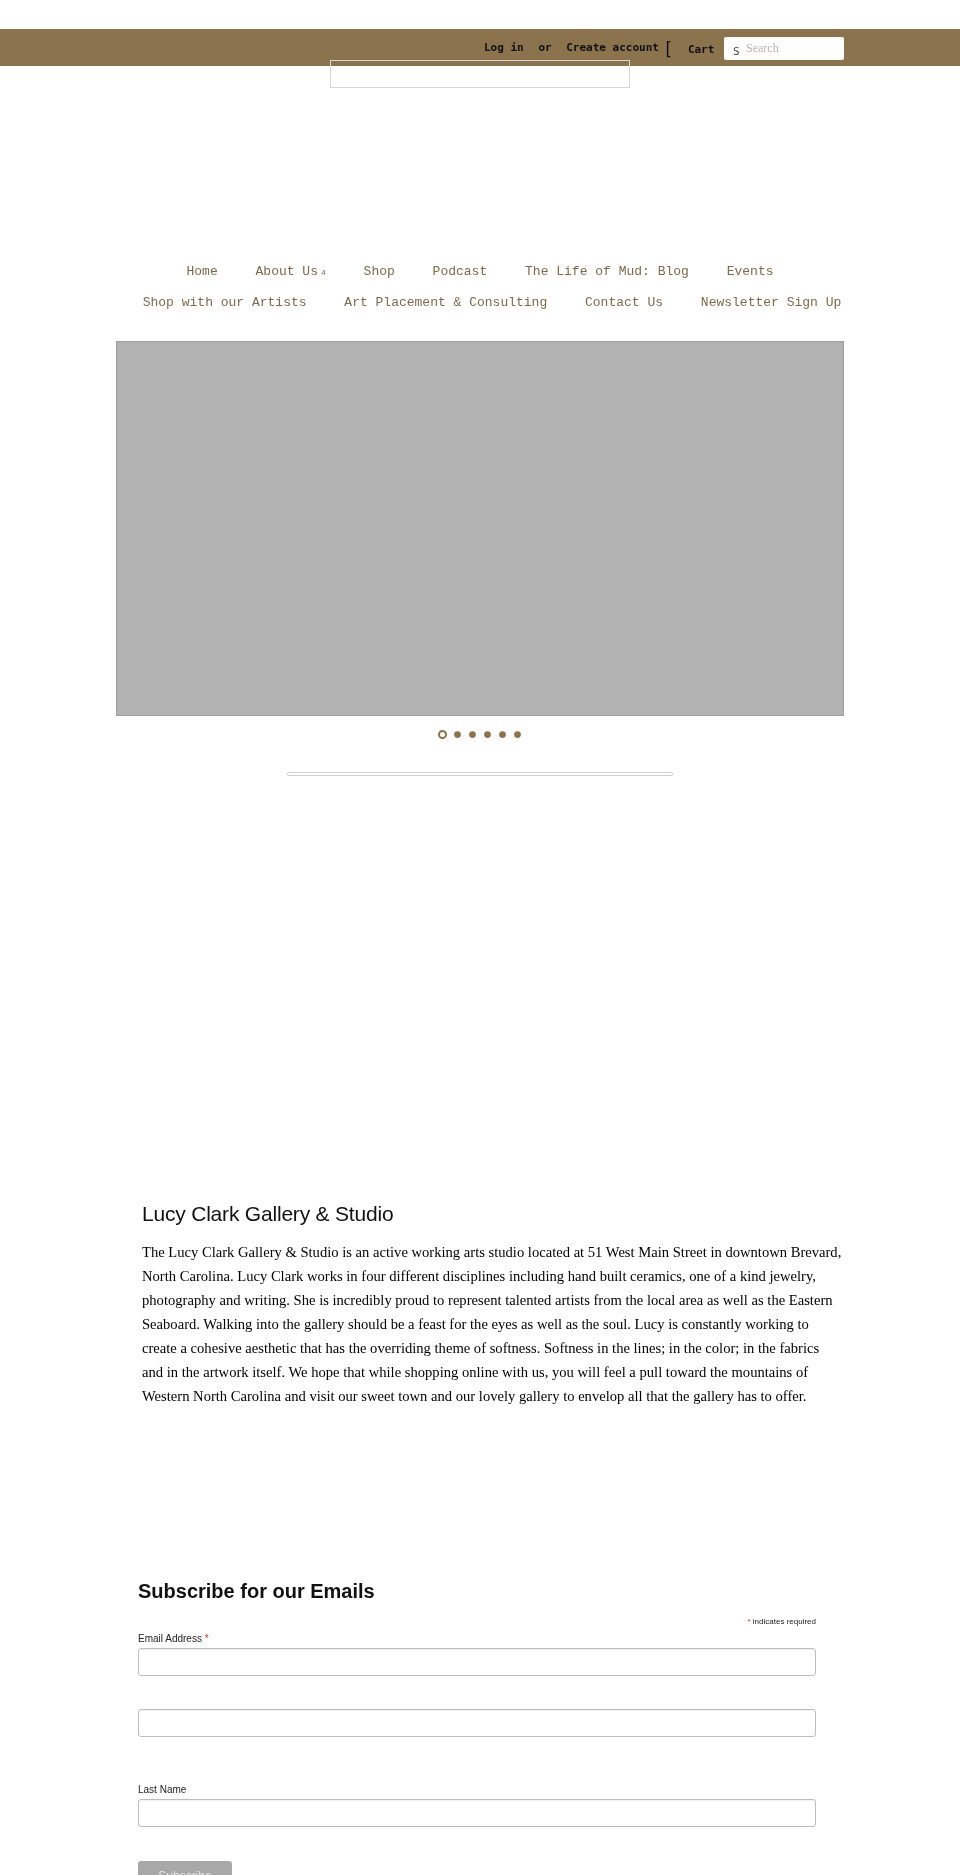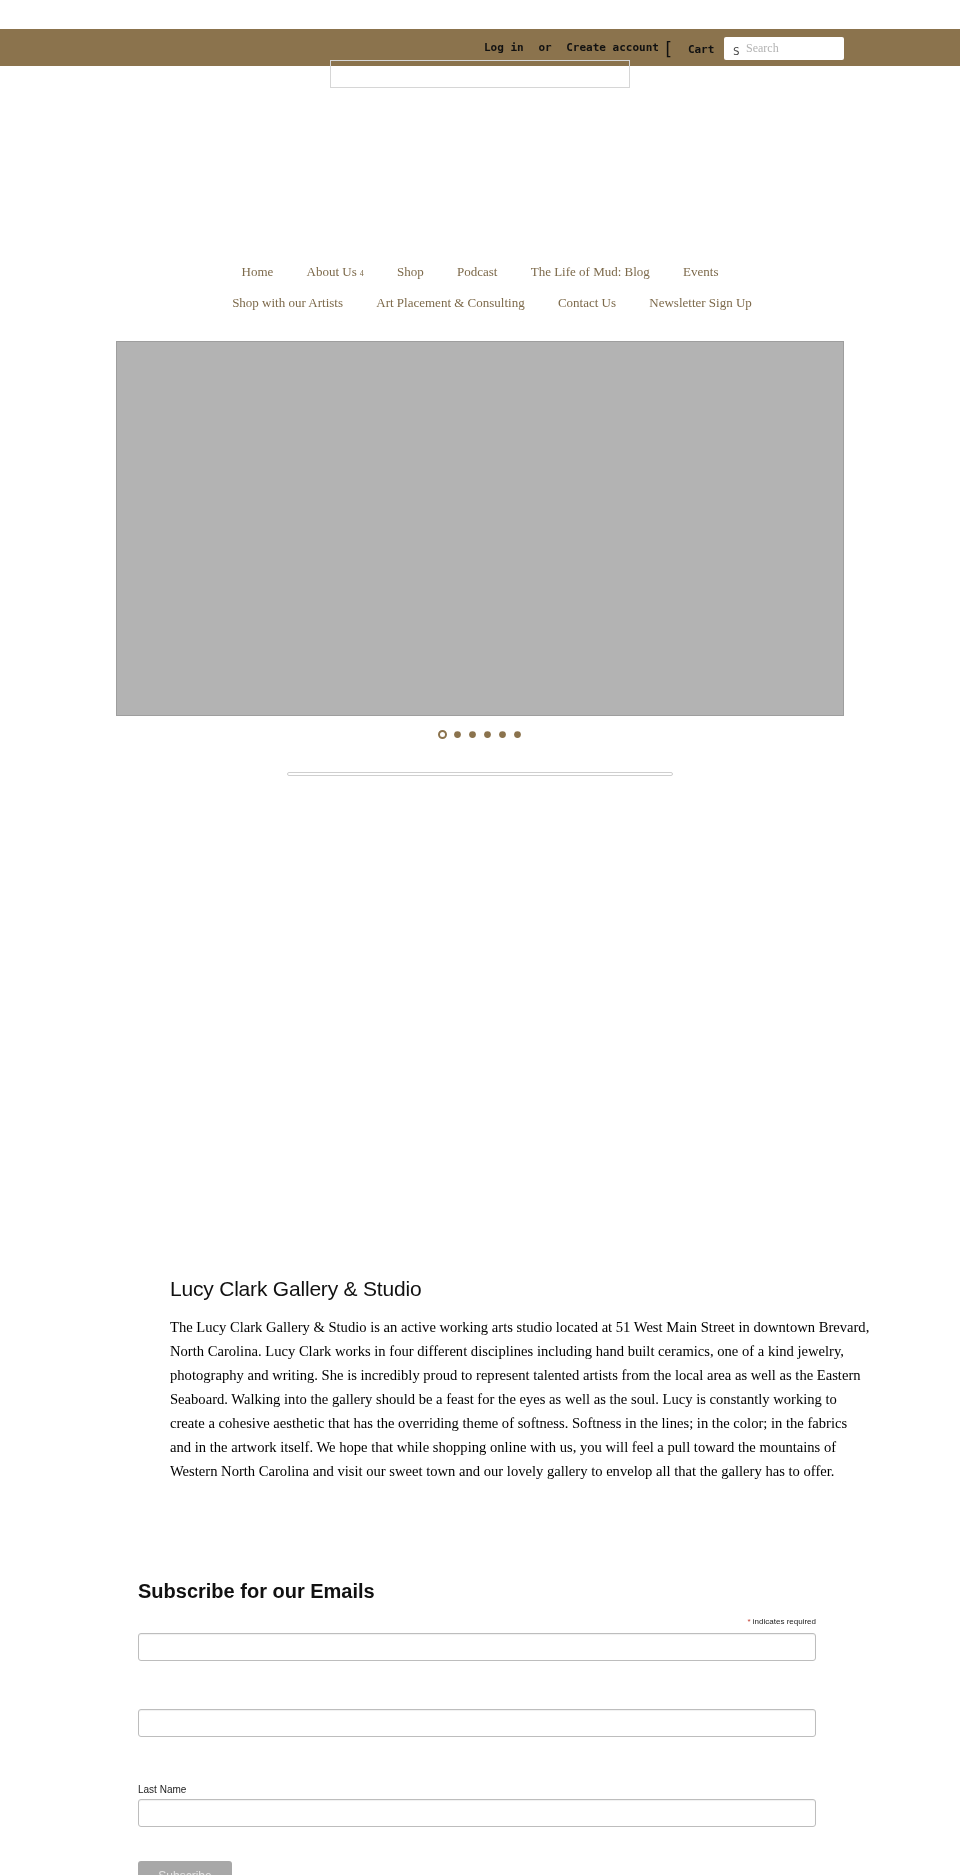--- a/index.html
+++ b/index.html
@@ -12,34 +12,34 @@
   .topbar .acct .or { font-weight: bold; }
   .topbar .cart { position: absolute; top: 10px; left: 663px; font-family: "DejaVu Sans Mono", monospace; font-size: 11px; font-weight: bold; color: #111; white-space: nowrap; }
   .topbar .cart .bracket { font-size: 17px; font-weight: normal; margin-right: 8px; vertical-align: -2px; }
   .topbar .search { position: absolute; left: 724px; top: 8px; width: 120px; height: 23px; background: #fff; border-radius: 2px; }
   .topbar .search .s-icon { position: absolute; left: 9px; top: 8px; font-family: "DejaVu Sans Mono", monospace; font-size: 11px; color: #444; }
   .topbar .search input { position: absolute; left: 22px; top: 3px; width: 94px; height: 16px; border: none; outline: none; font-family: "Liberation Serif", serif; font-size: 12px; color: #aaa; background: transparent; }
   .topbar .search input::placeholder { color: #b3b3b3; }
 
   .logo-box { position: absolute; left: 330px; top: 60px; width: 300px; height: 28px; border: 1px solid #d6d6d6; }
 
-  .nav { position: absolute; left: 0; width: 960px; text-align: center; font-family: Liberation Serif, serif; font-size: 13px; color: #7d6a4b; }
+  .nav { position: absolute; left: 0; width: 960px; text-align: center; font-family: Liberation Mono, monospace; font-size: 13px; color: #7d6a4b; }
   .nav.row1 { top: 264px; }
   .nav.row2 { top: 295px; padding-left: 24px; }
   .nav a { display: inline-block; color: #7d6a4b; text-decoration: none; margin: 0 15px; }
   .nav .caret { font-size: 8px; margin-left: 3px; }
 
   .slider { position: absolute; left: 116px; top: 341px; width: 728px; height: 375px; background: #b3b3b3; border: 1px solid #9e9e9e; }
   .dots { position: absolute; top: 729px; left: 438px; height: 10px; display: flex; gap: 6px; align-items: center; }
   .dot { width: 9px; height: 9px; border-radius: 50%; background: #8b734d; transform: scale(0.75); }
   .dot.active { background: #fff; border: 2px solid #8b734d; transform: none; }
 
   .divider { position: absolute; left: 287px; top: 772px; width: 386px; height: 4px; border: 1px solid #cfcfcf; border-radius: 2px; }
 
-  .about { position: absolute; left: 142px; top: 1277px; width: 700px; margin-left: 28px; }
+  .about { position: absolute; left: 142px; top: 1202px; width: 700px; }
   .about h1 { font-family: "Liberation Sans", sans-serif; font-weight: normal; font-size: 21px; color: #111; margin-bottom: 14px; letter-spacing: -0.2px; }
   .about p { font-family: "Liberation Serif", serif; font-size: 14.6px; line-height: 24px; color: #000000; }
 
   .subscribe { position: absolute; left: 138px; top: 1580px; width: 678px; }
   .subscribe h2 { font-family: "Liberation Sans", sans-serif; font-size: 20px; font-weight: bold; color: #111; }
   .req-note { position: absolute; right: 0; top: 37px; font-size: 8px; color: #222; }
   .req-note .ast, .lbl .ast { color: #c0392b; }
   .field { position: absolute; left: 0; width: 678px; }
   .field .lbl { font-size: 10px; color: #222; margin-bottom: 4px; display: block; }
   .field input { display: block; width: 678px; height: 28px; border: 1px solid #bdbdbd; border-radius: 3px; box-shadow: inset 0 1px 1px rgba(0,0,0,0.06); outline: none; }
@@ -101,20 +101,21 @@
   <p>The Lucy Clark Gallery &amp; Studio is an active working arts studio located at 51 West Main Street in downtown Brevard, North Carolina. Lucy Clark works in four different disciplines including hand built ceramics, one of a kind jewelry, photography and writing. She is incredibly proud to represent talented artists from the local area as well as the Eastern Seaboard.  Walking into the gallery should be a feast for the eyes as well as the soul.  Lucy is constantly working to create a cohesive aesthetic that has the overriding theme of softness.  Softness in the lines; in the color; in the fabrics and in the artwork itself.  We hope that while shopping online with us, you will feel a pull toward the mountains of Western North Carolina and visit our sweet town and our lovely gallery to envelop all that the gallery has to offer.</p>
 </section>
 
 <section class="subscribe">
   <h2>Subscribe for our Emails</h2>
   <div class="req-note">
     <span class="ast">*</span>
     <span>indicates required</span>
   </div>
   <div class="field f-email">
+    <label class="lbl"><span>Email Address</span> <span class="ast">*</span></label>
     <input type="email" value="" style="">
   </div>
   <div class="field f-first">
     <input type="text" value="" style="">
   </div>
   <div class="field f-last">
     <label class="lbl">Last Name</label>
     <input type="text" value="" style="">
   </div>
   <button class="btn-sub">Subscribe</button>

